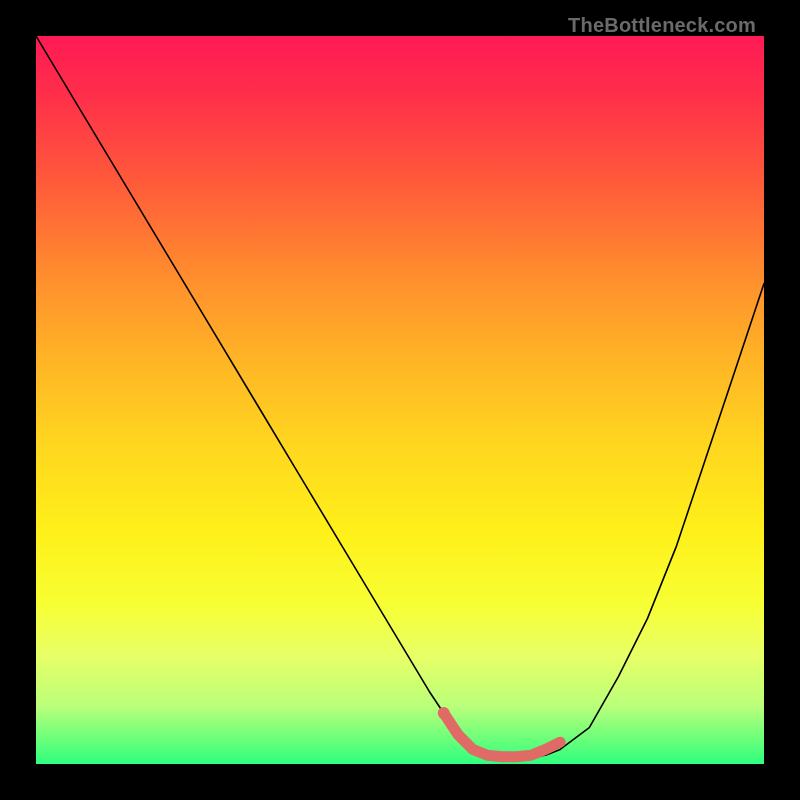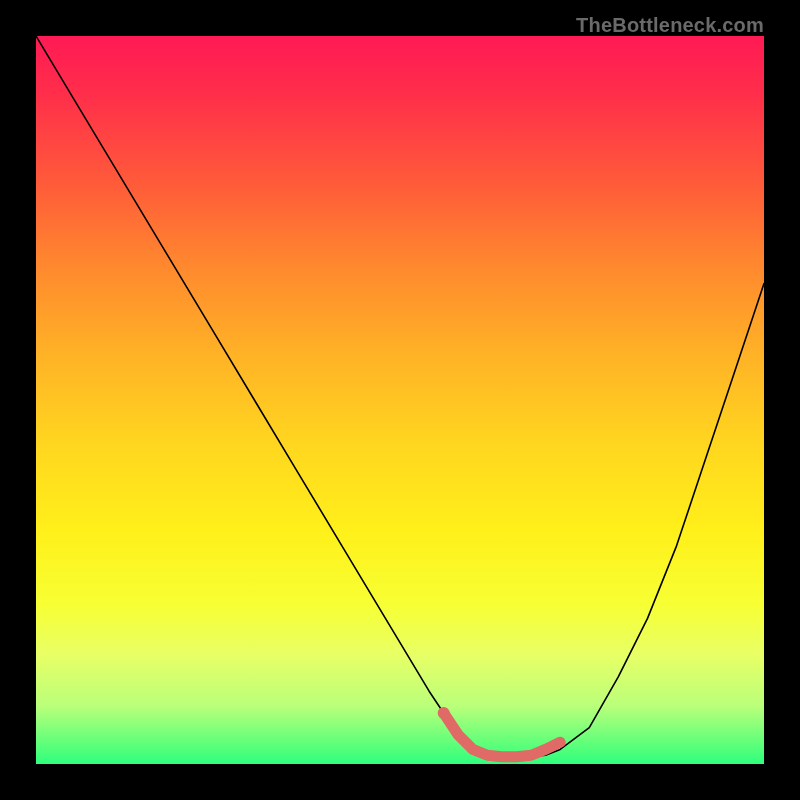--- a/index.html
+++ b/index.html
@@ -34,21 +34,21 @@
       #f7ff33 78%,
       #e8ff66 85%,
       #baff7a 92%,
       #6cff7a 96.5%,
       #2eff7e 100%
     );
   }
   .watermark {
     position: absolute;
     top: 14px;
-    right: 36px;
+    right: 44px;
     font-size: 20px;
     font-weight: 600;
     color: #6a6a6a;
     letter-spacing: 0.2px;
   }
   svg.curve {
     position: absolute;
     left: 0;
     top: 0;
     width: 728px;

